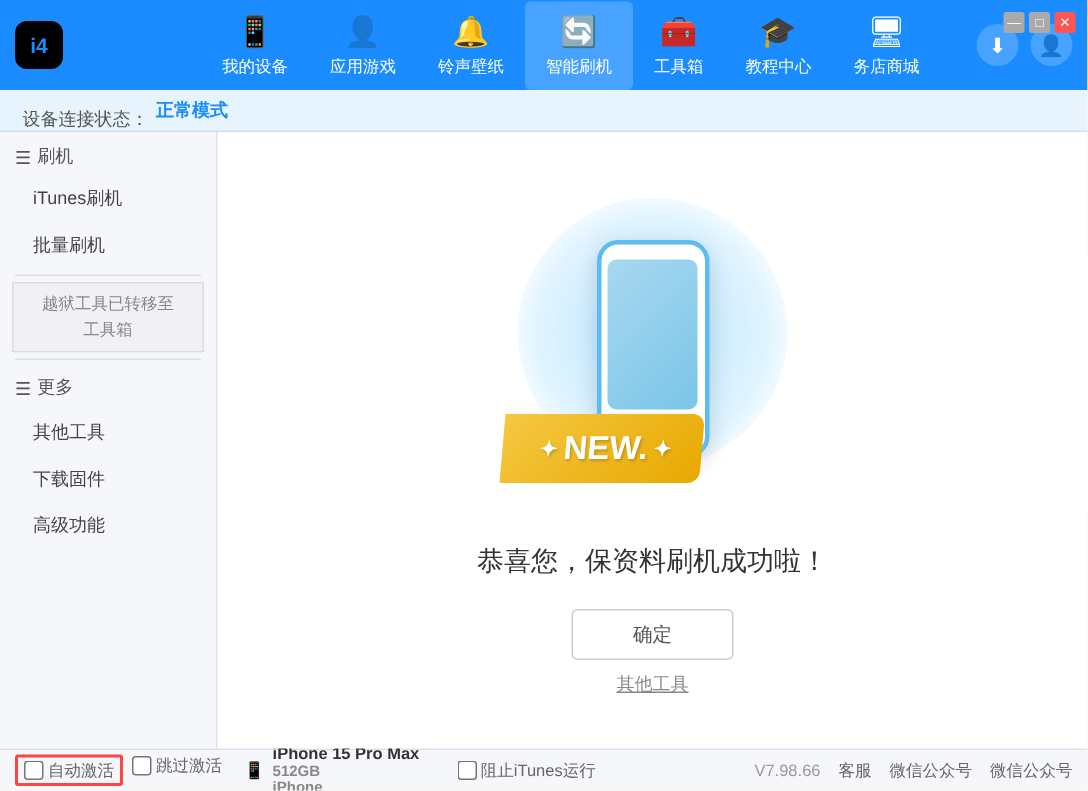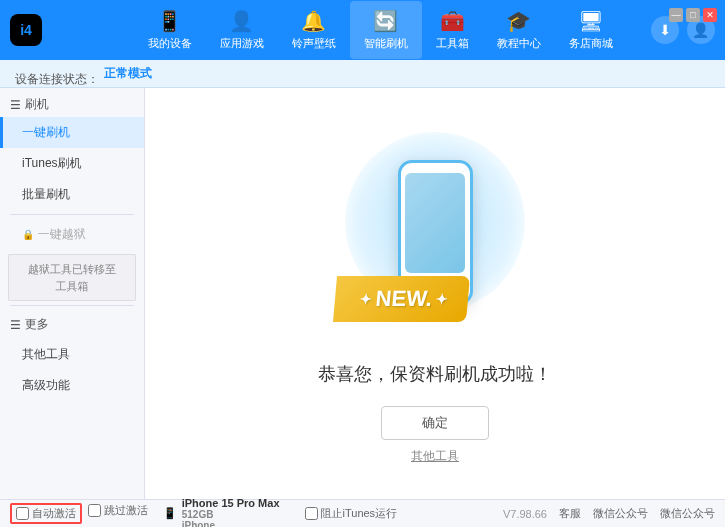--- a/index.html
+++ b/index.html
@@ -130,49 +130,45 @@
 </div>
 
 <div class="main">
 
   <div class="sidebar">
     <div class="sidebar-section">
       <div class="sidebar-section-header">
         <span>☰</span>
         <span>刷机</span>
       </div>
-      <div class="sidebar-item active">
-        <span>一键刷机</span>
-      </div>
       <div class="sidebar-item">
         <span>iTunes刷机</span>
       </div>
       <div class="sidebar-item">
         <span>批量刷机</span>
       </div>
     </div>
 
     <div class="sidebar-divider"></div>
 
-    <div class="sidebar-item disabled">
-      <span class="lock-icon">🔒</span>
-      <span>一键越狱</span>
-    </div>
     <div class="sidebar-disabled-box">
       越狱工具已转移至<br>工具箱
     </div>
 
     <div class="sidebar-divider"></div>
 
     <div class="sidebar-more">
       <span>☰</span>
       <span>更多</span>
     </div>
     <div class="sidebar-item">
       <span>其他工具</span>
+    </div>
+    <div class="sidebar-item">
+      <span>下载固件</span>
     </div>
     <div class="sidebar-item">
       <span>高级功能</span>
     </div>
   </div>
 
   <div class="content">
 
     <div class="phone-illustration">
       <div class="phone-glow"></div>

